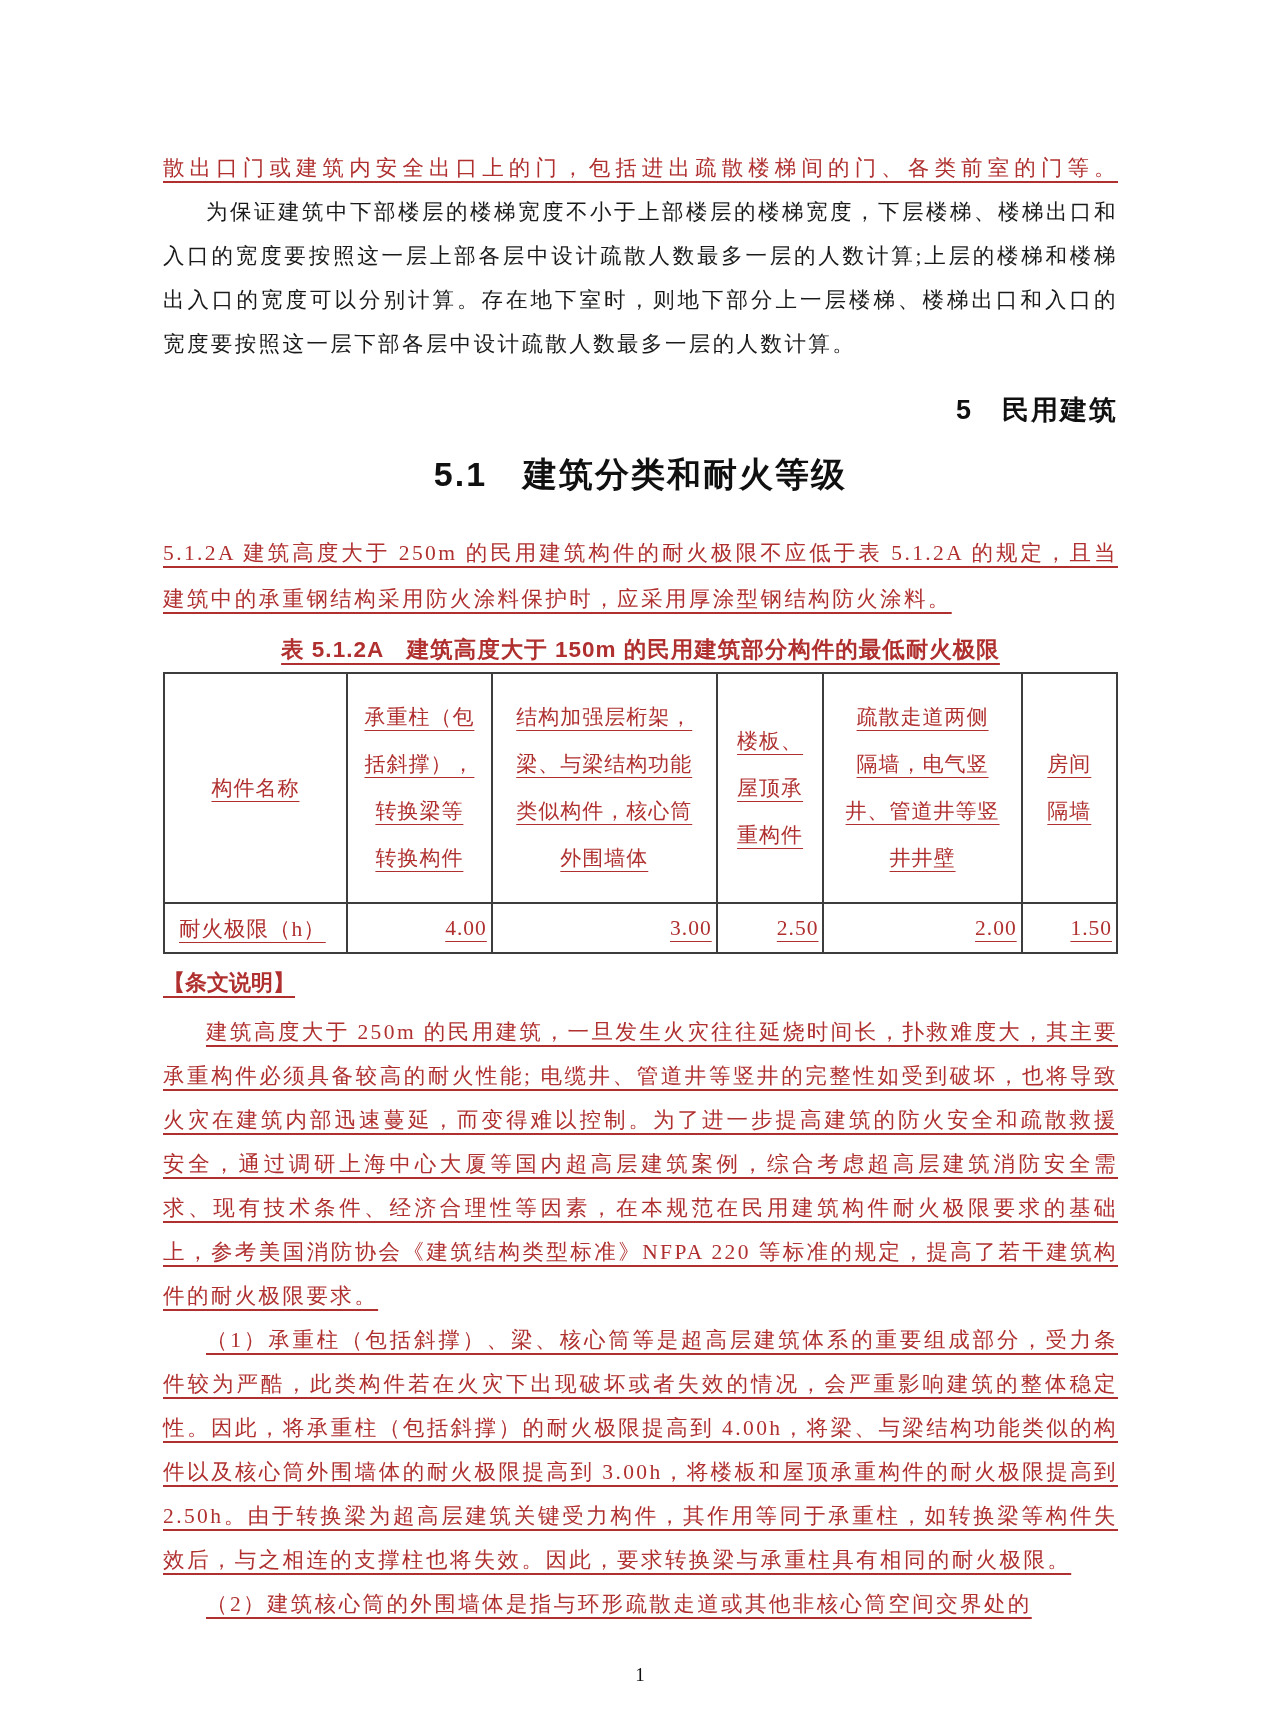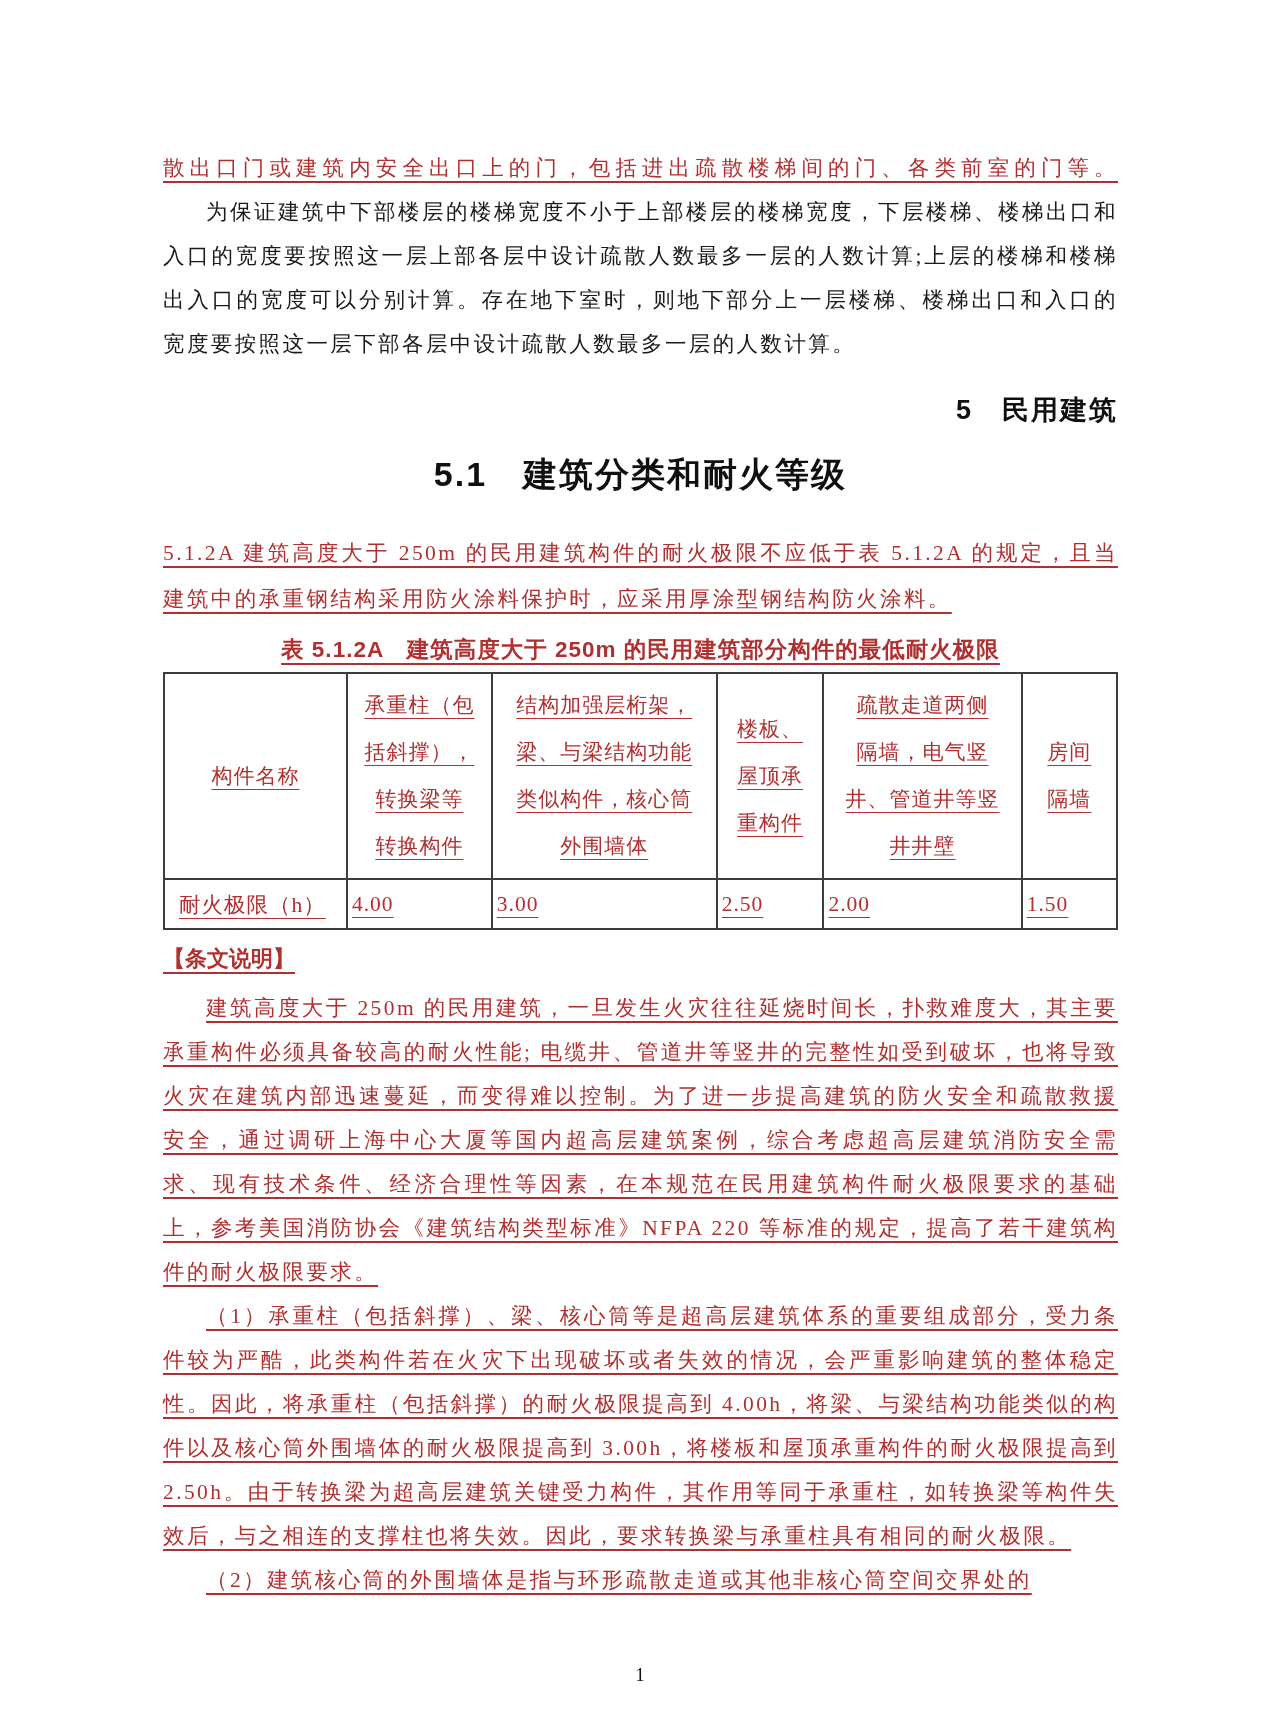--- a/index.html
+++ b/index.html
@@ -71,28 +71,28 @@
     text-underline-offset:6px;
     text-decoration-thickness:1.4px;
     letter-spacing:1px;
   }
   .fire-table th{
     font-size:21px;
     line-height:47px;
     text-align:center;
     vertical-align:middle;
     white-space:pre-line;
-    padding:8px 4px;
+    padding:20px 4px;
     height:188px;
     box-sizing:border-box;
   }
   .fire-table td{
     font-size:21.5px;
     height:48px;
-    text-align:left;
+    text-align:right;
     vertical-align:middle;
     padding:0 4px;
   }
   .fire-table td.row-label{text-align:left;padding-left:14px;}
   .commentary-label{
     margin-top:14px;
     font-family:"Liberation Sans","DejaVu Sans",sans-serif;
     font-size:22px;font-weight:bold;
     color:var(--accent-red);
     text-decoration:underline;
@@ -118,21 +118,21 @@
   <p class="body-text red u fill-line">散出口门或建筑内安全出口上的门，包括进出疏散楼梯间的门、各类前室的门等。</p>
 
   <p class="body-text indent">为保证建筑中下部楼层的楼梯宽度不小于上部楼层的楼梯宽度，下层楼梯、楼梯出口和入口的宽度要按照这一层上部各层中设计疏散人数最多一层的人数计算;上层的楼梯和楼梯出入口的宽度可以分别计算。存在地下室时，则地下部分上一层楼梯、楼梯出口和入口的宽度要按照这一层下部各层中设计疏散人数最多一层的人数计算。</p>
 
   <h1 class="chapter-heading">5　民用建筑</h1>
 
   <h2 class="section-heading">5.1　建筑分类和耐火等级</h2>
 
   <p class="body-text red u clause">5.1.2A 建筑高度大于 250m 的民用建筑构件的耐火极限不应低于表 5.1.2A 的规定，且当建筑中的承重钢结构采用防火涂料保护时，应采用厚涂型钢结构防火涂料。</p>
 
-  <p class="table-title u">表 5.1.2A　建筑高度大于 250m 的民用建筑部分构件的最低耐火极限</p>
+  <p class="table-title u">表 5.1.2A　建筑高度大于 150m 的民用建筑部分构件的最低耐火极限</p>
 
   <table class="fire-table">
     <colgroup>
       <col style="width:19.2%">
       <col style="width:15.2%">
       <col style="width:23.6%">
       <col style="width:11.2%">
       <col style="width:20.8%">
       <col style="width:10.0%">
     </colgroup>

